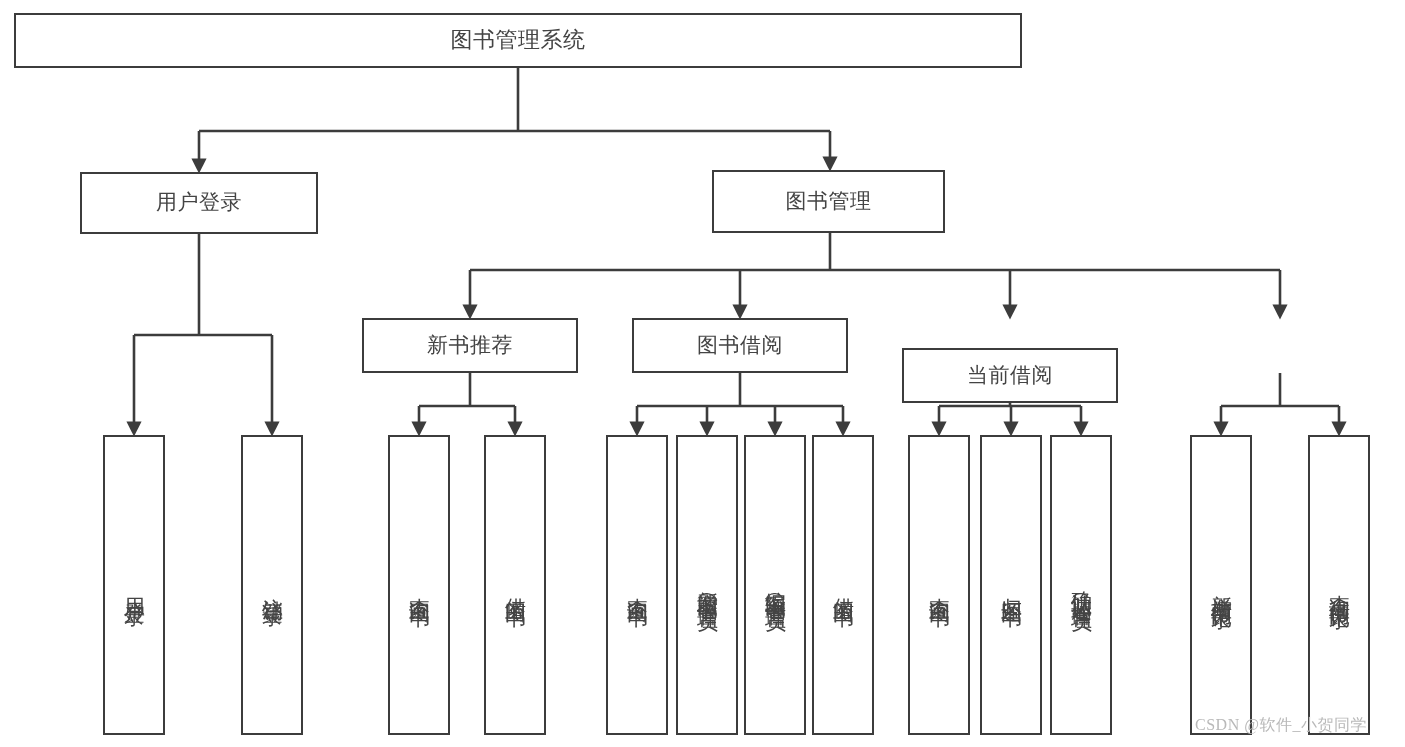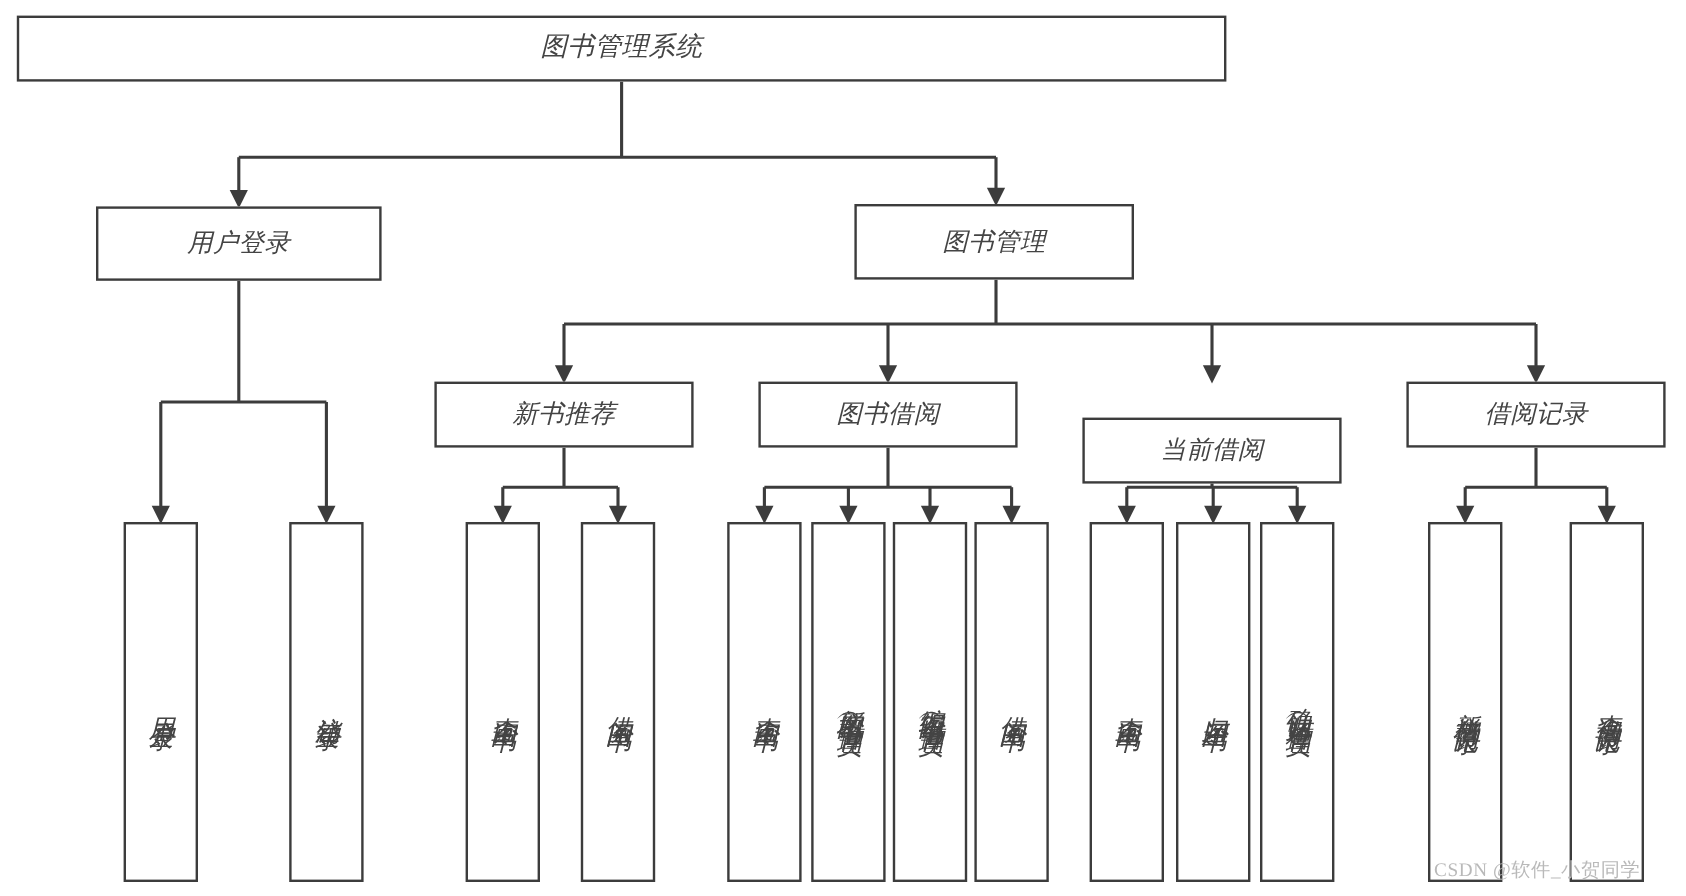--- a/index.html
+++ b/index.html
@@ -23,21 +23,20 @@
   }
   .node{
     position:absolute;
     box-sizing:border-box;
     background:#ffffff;
     border:2px solid #3c3c3c;
     display:flex;
     align-items:center;
     justify-content:center;
     text-align:center;
-    font-style:italic;
   }
   .node .label{
     display:block;
     line-height:1.12;
     color:#444444;
     letter-spacing:0.5px;
   }
   
   .node.horiz .label{
     writing-mode:horizontal-tb;
@@ -144,23 +143,20 @@
   </div>
 
   <div class="node horiz" style="left:632px;top:318px;width:216px;height:55px;">
     <span class="label">图书借阅</span>
   </div>
 
   <div class="node horiz" style="left:902px;top:318px;width:216px;height:55px;margin-top:30px;">
     <span class="label">当前借阅</span>
   </div>
 
-  <div class="node horiz" style="left:1172px;top:318px;width:216px;height:55px;">
-    <span class="label">借阅记录</span>
-  </div>
 
   <div class="node leaf" style="left:103px;top:435px;width:62px;height:300px;">
     <span class="label">用户登录</span>
   </div>
 
   <div class="node leaf" style="left:241px;top:435px;width:62px;height:300px;">
     <span class="label">注销登录</span>
   </div>
 
   <div class="node leaf" style="left:388px;top:435px;width:62px;height:300px;">

